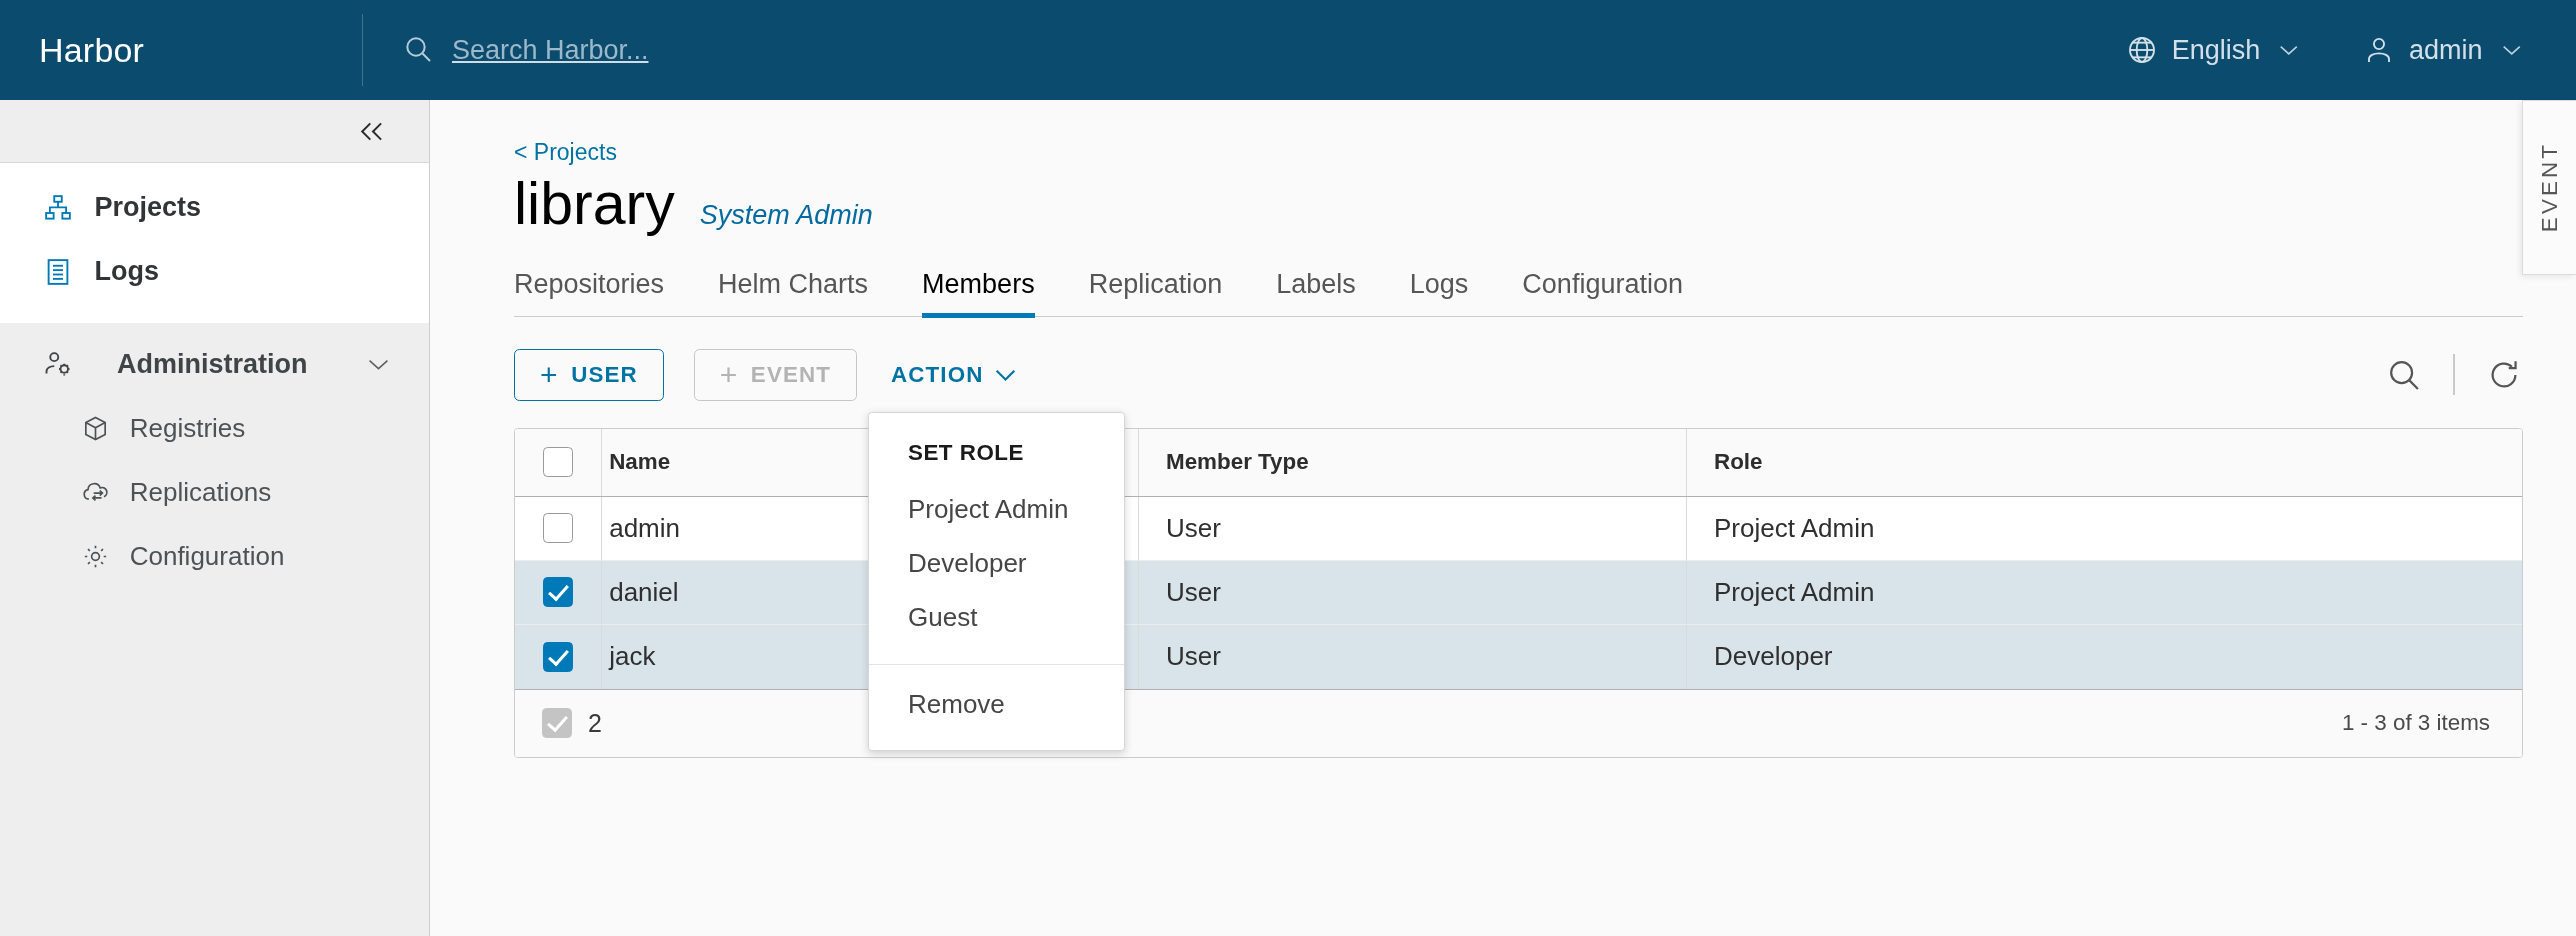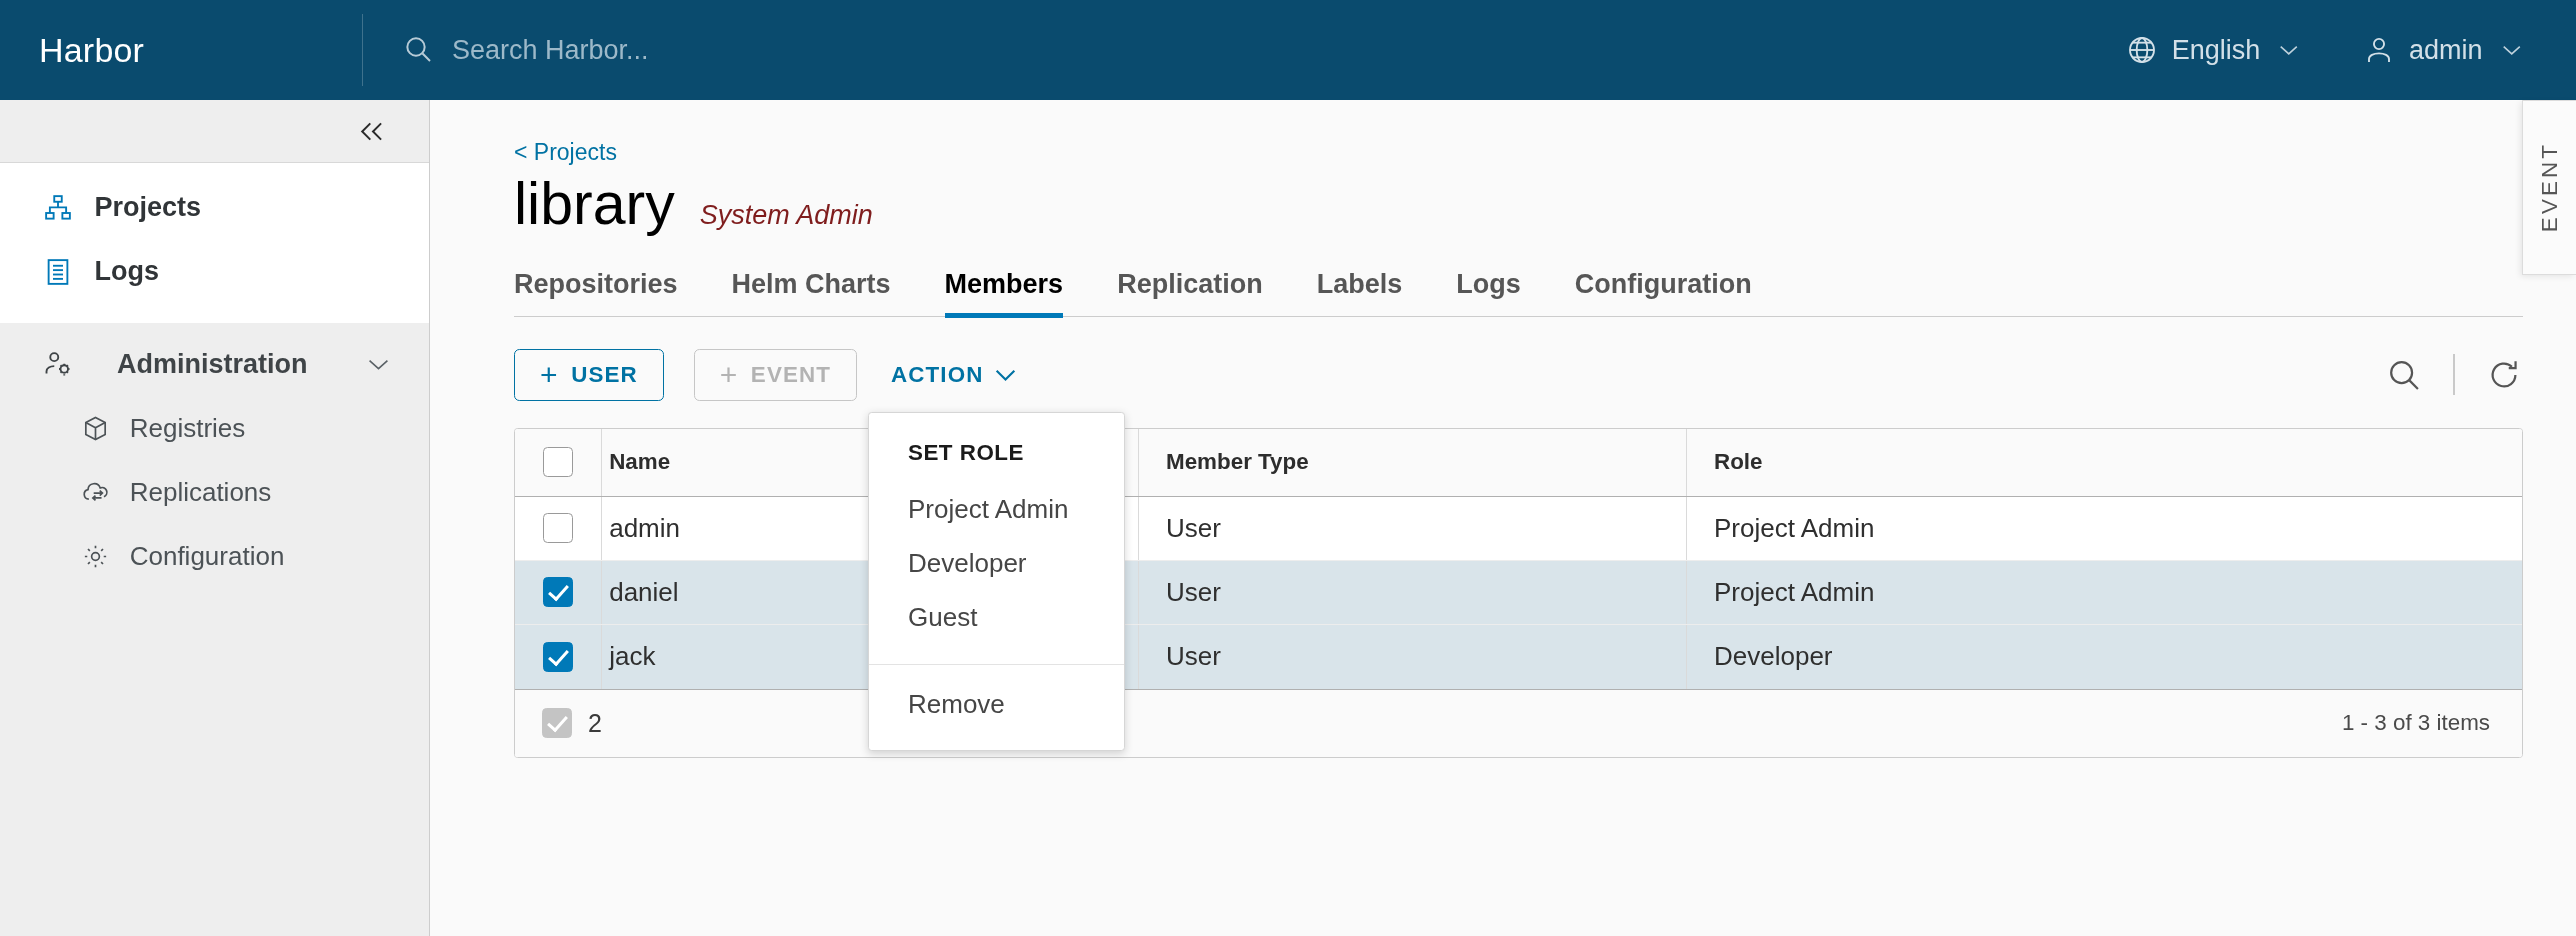--- a/index.html
+++ b/index.html
@@ -37,20 +37,21 @@
     flex: 1;
   }
   .header-search .magnifier { display:block; }
   .header-search-input {
     background: transparent;
     border: none; outline: none;
     color: #cfdde6;
     font-family: "Liberation Sans", sans-serif;
     font-size: 27px;
     width: 627px;
+    text-decoration: underline;
   }
   .header-search-input::placeholder { color: #9db9c9; }
   .header-right {
     display: flex; align-items: center;
     gap: 63px;
     padding-right: 54px;
   }
   .header-btn {
     display: flex; align-items: center; gap: 14.3px;
     color: #d3e0e8;
@@ -131,30 +132,29 @@
     cursor: pointer;
     margin-bottom: 7.2px;
     display: inline-block;
   }
   .title-row { display: flex; align-items: baseline; gap: 25px; }
   .project-title {
     font-size: 59px; font-weight: 400; color: #000000;
     line-height: 1.08;
   }
   .project-sub {
-    font-size: 27px; color: #7f1d1d; font-style: italic;
+    font-size: 27px; color: #0369a1; font-style: italic;
   }
 
   
   .tabs {
     display: flex; align-items: flex-end;
     gap: 0;
     margin-top: 23px;
     border-bottom: 0.9px solid #cccccc;
-    font-weight: bold;
   }
   .tab {
     font-size: 27px;
     color: #565656;
     padding: 9px 27px 16px 27px;
     cursor: pointer;
     position: relative;
     white-space: nowrap;
   }
   .tab:first-child { padding-left: 0; }

